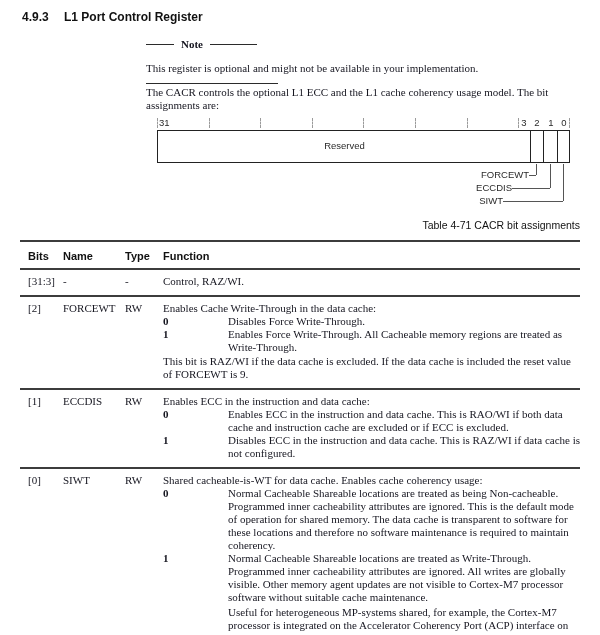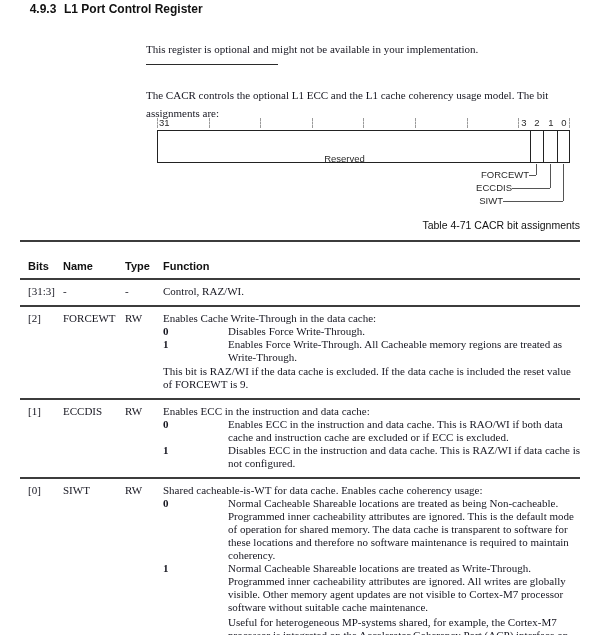--- a/index.html
+++ b/index.html
@@ -3,57 +3,57 @@
 <meta charset="utf-8">
 <style>
   * { margin:0; padding:0; box-sizing:border-box; }
   html,body { background:#fff; }
   .page {
     position:relative; width:600px; height:635px; background:#ffffff;
     font-family:"Liberation Serif", serif; color:#161620; overflow:hidden;
   }
   
   .sec-title {
-    position:absolute; left:22px; top:2px; display:flex;
-    font-family:"Liberation Sans", sans-serif; font-weight:bold; font-size:12px; color:#111;text-align:center;
+    position:absolute; left:22px; top:10px; display:flex;
+    font-family:"Liberation Sans", sans-serif; font-weight:bold; font-size:12px; color:#111;
   }
   .sec-title .num { width:42px; }
   
   .note { position:absolute; left:146px; top:38px; width:436px; font-size:11px; }
   .note-head { display:flex; align-items:center; }
   .rule-seg { border-top:1.5px solid #2b2b2b; height:0; }
   .seg1 { width:28px; margin-right:7px; }
   .seg2 { width:47px; margin-left:7px; }
   .note-label { font-weight:bold; font-size:11px; }
-  .note-text { margin-top:5px; line-height:13px; }
+  .note-text { margin-top:12px; line-height:13px; }
   .note-underline { width:132px; border-top:1.5px solid #2b2b2b; margin-top:8px; }
   
-  .intro { position:absolute; left:146px; top:86px; width:438px; font-size:11px; line-height:18px; }
+  .intro { position:absolute; left:146px; top:86px; width:438px; font-size:11px; line-height:13px; }
   
   .diagram { position:absolute; left:157px; top:117px; width:415px; height:92px;
              font-family:"Liberation Sans", sans-serif; font-size:9.5px; color:#2a2a2a; }
   .tickrow { position:absolute; left:0; top:0; width:413px; height:12px; }
   .tick { position:absolute; top:1px; height:10px; width:0; border-left:1px dashed #9a9a9a; }
   .bitnum { position:absolute; top:0; transform:translateX(-50%); font-size:9.5px; }
   .bitnum.left { transform:none; }
   .regbox { position:absolute; left:0; top:13px; width:413px; height:33px; border:1.5px solid #222; }
   .divider { position:absolute; top:0; height:100%; width:0; border-left:1.5px solid #222; }
-  .reserved { position:absolute; left:0; top:22px; width:373px; text-align:center; }
+  .reserved { position:absolute; left:0; top:9px; width:373px; text-align:center; }
   .conn-h { position:absolute; height:0; border-top:1px solid #555; }
   .conn-v { position:absolute; width:0; border-left:1px solid #555; }
   .fld-label { position:absolute; text-align:right; font-size:9.5px; }
   
   .caption { position:absolute; left:20px; top:219px; width:560px; text-align:right;
              font-family:"Liberation Sans", sans-serif; font-weight:normal; font-size:10.5px; color:#111; }
   
   .btable { position:absolute; left:20px; top:240px; width:560px; font-size:11px; line-height:13px; }
   .thead, .trow { display:grid; grid-template-columns:43px 62px 38px 1fr; }
   .thead {
     border-top:2px solid #3c3c3c; border-bottom:2px solid #3c3c3c;
-    padding:18px 0 5px; font-family:"Liberation Sans", sans-serif; font-weight:bold; font-size:11px; color:#111;
+    padding:8px 0 5px; font-family:"Liberation Sans", sans-serif; font-weight:bold; font-size:11px; color:#111;
   }
   .trow { border-bottom:2px solid #3c3c3c; padding:5px 0 7px; }
   .trow.last { border-bottom:none; }
   .c-bits { padding-left:8px; }
   .vrow { display:grid; grid-template-columns:65px 1fr; }
   .vnum { font-weight:bold; }
   .fn-footer { margin-top:1px; }
   .useful { margin-top:2px; }
   .it { }
 </style>
@@ -61,20 +61,25 @@
 <body>
 
 <div class="page">
 
   <div class="sec-title">
     <span class="num">4.9.3</span>
     <span>L1 Port Control Register</span>
   </div>
 
   <div class="note">
+    <div class="note-head">
+      <span class="rule-seg seg1"></span>
+      <span class="note-label">Note</span>
+      <span class="rule-seg seg2"></span>
+    </div>
     <div class="note-text">This register is optional and might not be available in your implementation.</div>
     <div class="note-underline"></div>
   </div>
 
   <div class="intro">The CACR controls the optional L1 ECC and the L1 cache coherency usage model. The bit assignments are:</div>
 
   <div class="diagram">
     <div class="tickrow">
       <span class="bitnum left" style="left:2px">31</span>
       <span class="tick" style="left:0"></span>

